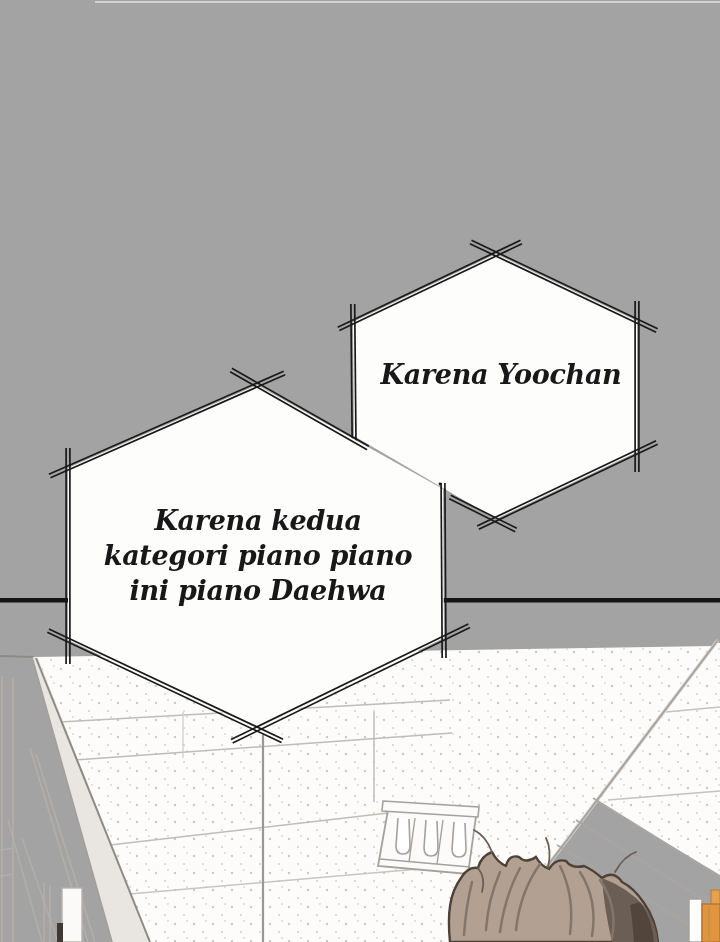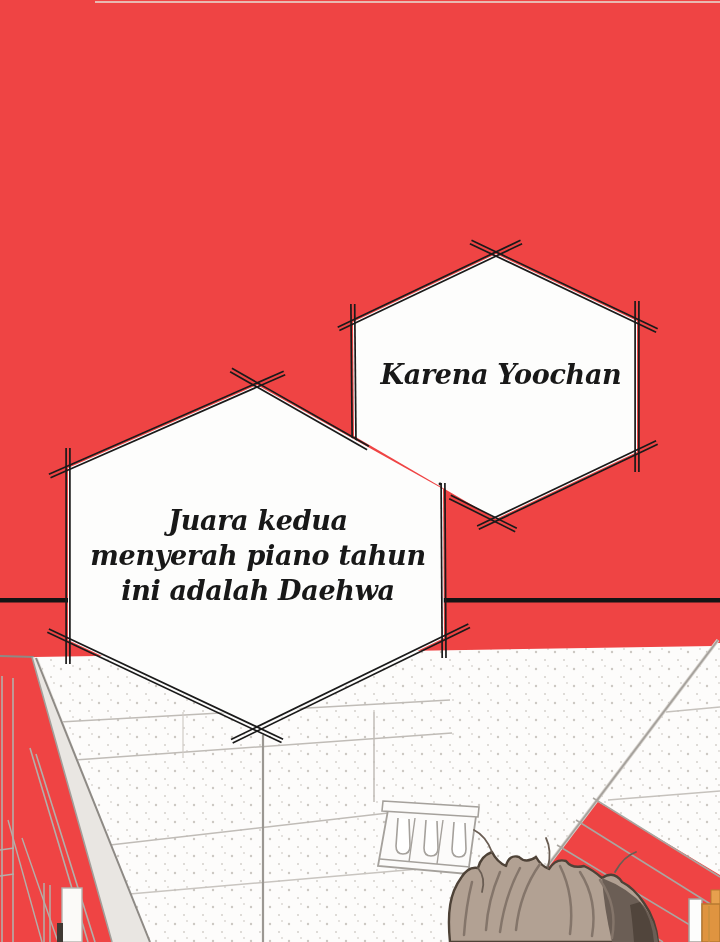--- a/index.html
+++ b/index.html
@@ -1,19 +1,19 @@
 <!DOCTYPE html>
 <html><head>
 <meta charset="utf-8">
 <style>
   html,body{margin:0;padding:0;background:#ffffff;}
   .page{
     position:relative;
     width:720px;height:942px;
-    background:#ef4444;
+    background:#a3a3a3;
     overflow:hidden;
     font-family:"DejaVu Serif", serif;
   }
   .scene-svg{position:absolute;left:0;top:0;}
   .bubble-text{
     position:absolute;
     text-align:center;
     font-style:italic;
     font-weight:700;
     font-size:27px;
@@ -174,17 +174,17 @@
         <line x1="450.8" y1="495.3" x2="516.8" y2="528.3" stroke="#1a1a1a" stroke-width="1.7"></line>
         <line x1="449.2" y1="498.7" x2="515.2" y2="531.7" stroke="#1a1a1a" stroke-width="1.7"></line>
         <circle cx="440" cy="484" r="1.4" fill="#1a1a1a"></circle>
       </g>
   </svg>
 
   <div class="bubble-text bt1">
     <div>Karena Yoochan</div>
   </div>
   <div class="bubble-text bt2">
-    <div>Juara kedua</div>
-    <div>menyerah piano tahun</div>
-    <div>ini adalah Daehwa</div>
+    <div>Karena kedua</div>
+    <div>kategori piano piano</div>
+    <div>ini piano Daehwa</div>
   </div>
 </div>
 
 </body></html>

